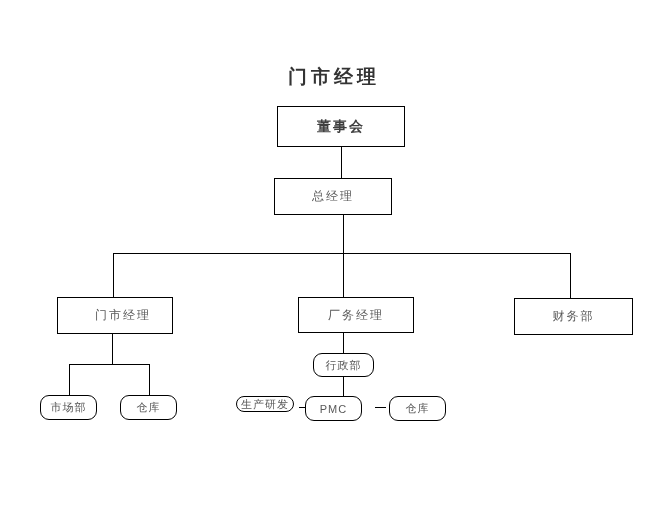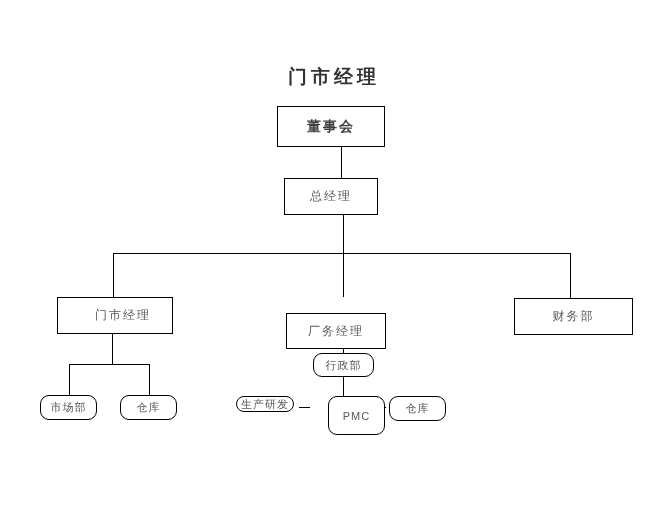--- a/index.html
+++ b/index.html
@@ -24,31 +24,31 @@
     font-size: 19px; font-weight: bold;
     color: #333333; letter-spacing: 4px;
   }
   .node {
     position: absolute; box-sizing: border-box;
     border: 1px solid #000000; background: #ffffff;
     display: flex; align-items: center; justify-content: center;
     color: #595959; font-size: 12px; letter-spacing: 2px;
     white-space: nowrap;
   }
-  .node.board   { left:277px; top:106px; width:108px; height:41px; font-size:14px; font-weight:bold; color:#3f3f3f; }
-  .node.gm      { left:284px; top:178px; width:94px; height:37px; }
+  .node.board   { left:277px; top:106px; width:128px; height:41px; font-size:14px; font-weight:bold; color:#3f3f3f; }
+  .node.gm      { left:274px; top:178px; width:118px; height:37px; }
   .node.store   { left:57px;  top:297px; width:116px; height:37px;padding-left:16px; }
-  .node.plant   { left:286px; top:297px; width:100px; height:36px;margin-top:16px; }
+  .node.plant   { left:298px; top:297px; width:116px; height:36px; }
   .node.finance { left:514px; top:298px; width:119px; height:37px; }
   .node.small   { font-size:11px; letter-spacing:1px;border-radius:9px; }
   .node.market  { left:40px;  top:395px; width:57px; height:25px; }
   .node.wh1     { left:120px; top:395px; width:57px; height:25px; }
   .node.admin   { left:313px; top:353px; width:61px; height:24px; }
   .node.rnd     { left:236px; top:396px; width:58px; height:16px; }
-  .node.pmc     { left:328px; top:396px; width:57px; height:39px; }
+  .node.pmc     { left:305px; top:396px; width:57px; height:25px; }
   .node.wh2     { left:389px; top:396px; width:57px; height:25px; }
   .v { position:absolute; width:1px; background:#000000; }
   .h { position:absolute; height:1px; background:#000000; }
   .l1  { left:341px; top:147px; height:31px; }   
   .l2  { left:343px; top:215px; height:38px; }   
   .l3  { left:113px; top:253px; width:458px; }   
   .l4  { left:113px; top:253px; height:44px; }   
   .l5  { left:343px; top:253px; height:44px; }   
   .l6  { left:570px; top:253px; height:45px; }   
   .l7  { left:112px; top:334px; height:30px; }   

